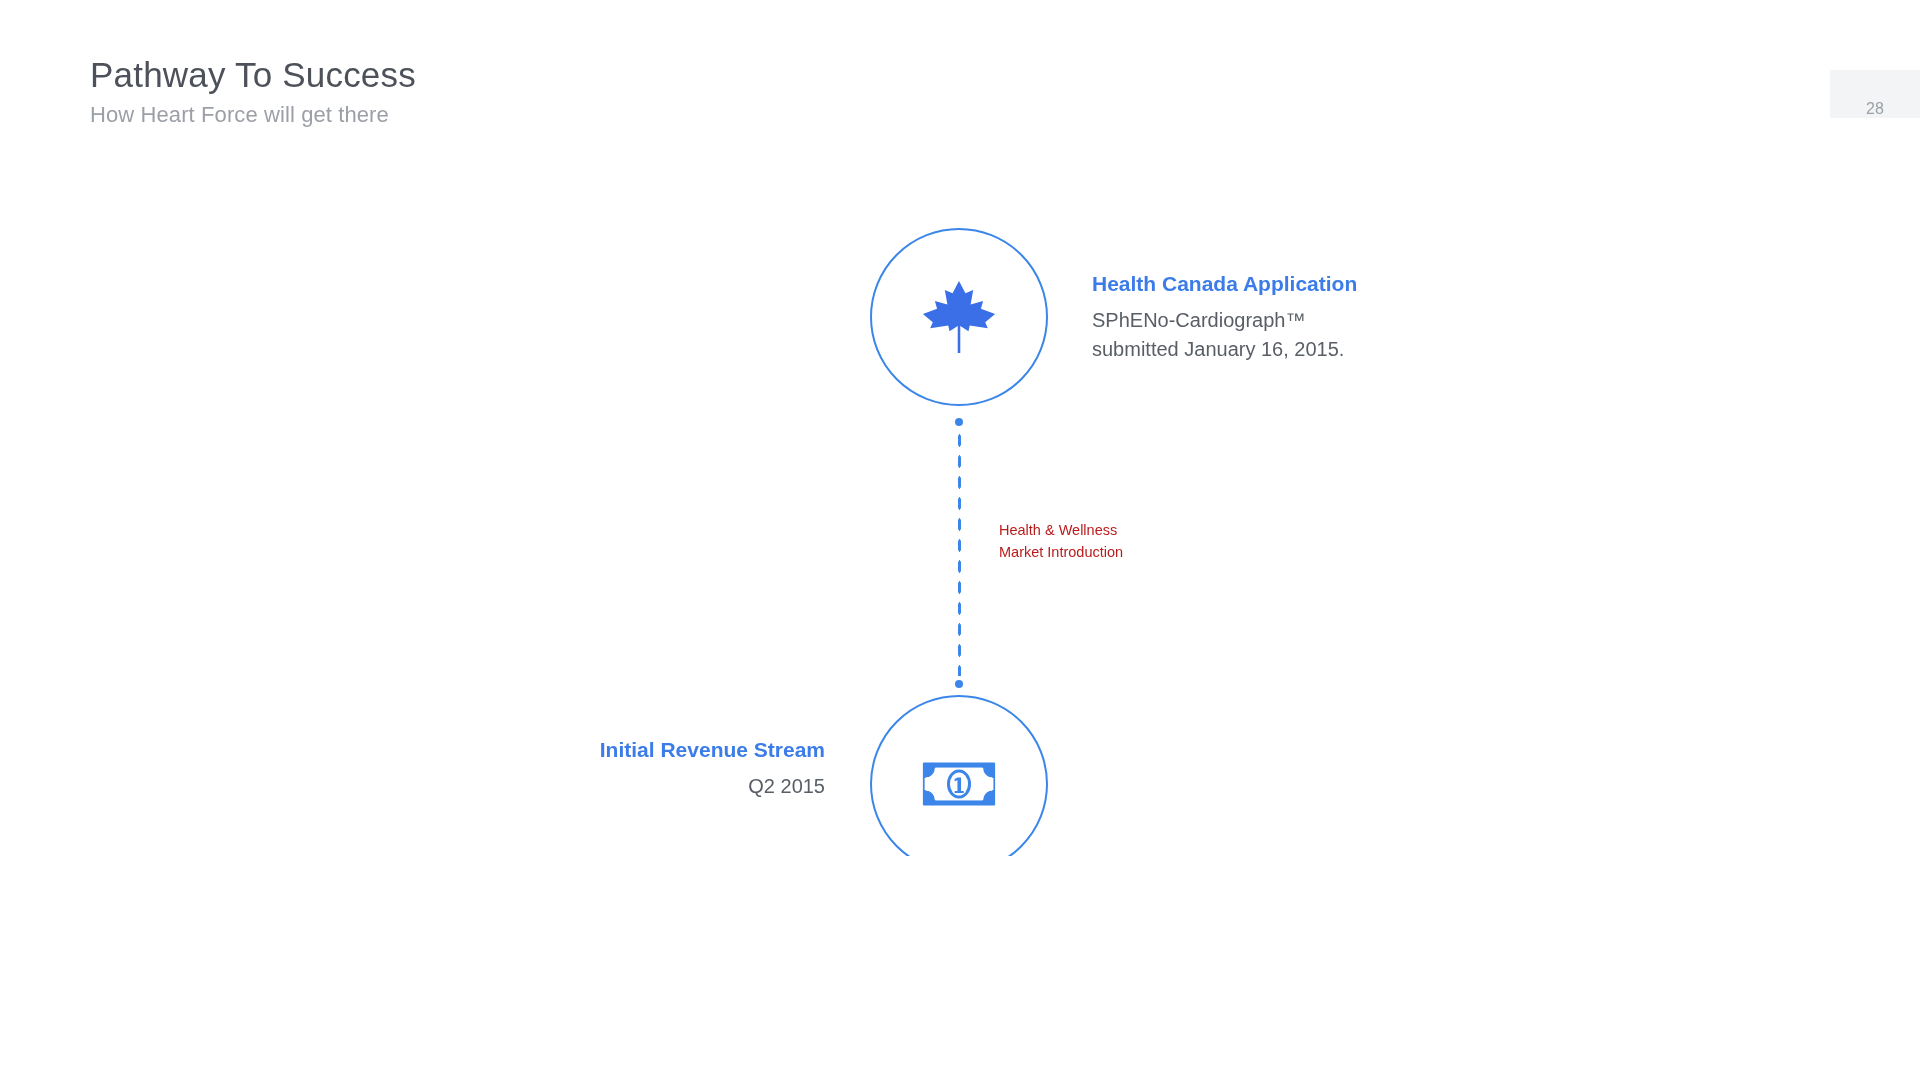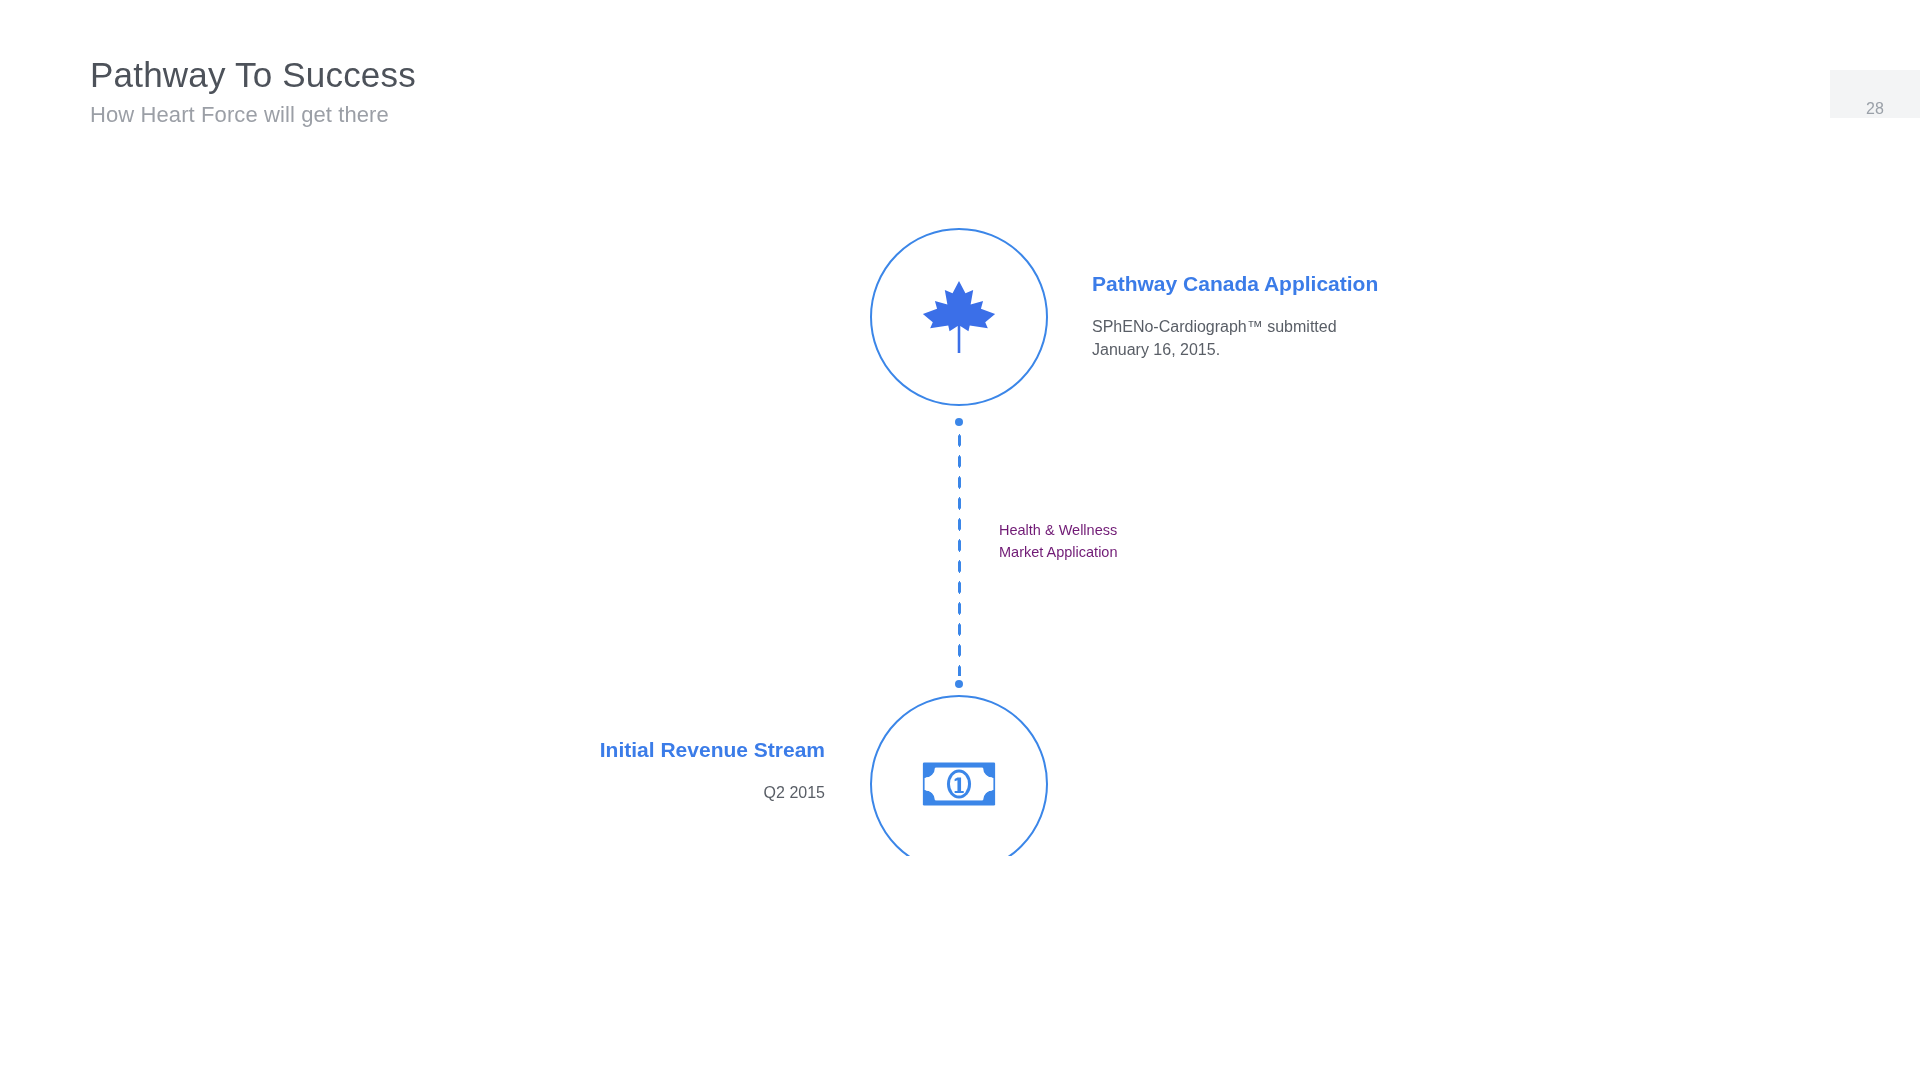--- a/index.html
+++ b/index.html
@@ -130,37 +130,37 @@
 
   .label-title {
     font-size: 21px;
     font-weight: 700;
     color: #3b7ce8;
     line-height: 1.25;
     white-space: nowrap;
   }
 
   .label-desc {
-    margin-top: 18px;
-    font-size: 16px;
+    margin-top: 9px;
+    font-size: 20px;
     font-weight: 400;
     color: #595e66;
     line-height: 1.45;
   }
 
   .label-1 { left: 1092px; top: 271px; width: 290px; }
   .label-2 { left: 520px;  top: 737px; width: 305px; }
 
   
   .connector-caption {
     position: absolute;
     left: 999px;
     top: 520px;
     font-size: 14.5px;
-    color: #701a75;
+    color: #b91c1c;
     line-height: 1.5;
     white-space: nowrap;
   }
 
   
   .brand-logo {
     position: absolute;
     left: 1738px;
     top: 918px;
     width: 104px;
@@ -189,33 +189,33 @@
         <svg viewBox="0 0 100 100" xmlns="http://www.w3.org/2000/svg" aria-hidden="true">
           <path fill="#3b6fe8" d="M50 8 L57.5 22.5 L66.5 18.5 L63.5 35.5 L78 31.5 L75.5 40.5 L92 46.5
                    L80.5 56 L83.5 63 L62.5 60 L61 66.5 L51.5 60.5 L51.5 92 L48.5 92
                    L48.5 60.5 L39 66.5 L37.5 60 L16.5 63 L19.5 56 L8 46.5 L24.5 40.5
                    L22 31.5 L36.5 35.5 L33.5 18.5 L42.5 22.5 Z"></path>
         </svg>
       </span>
     </div>
 
     <div class="node-label right label-1">
-      <div class="label-title">Pathway Canada Application</div>
+      <div class="label-title">Health Canada Application</div>
       <div class="label-desc">SPhENo-Cardiograph™ submitted January 16, 2015.</div>
     </div>
 
     <div class="connector connector-1">
       <span class="cap top"></span>
       <span class="dots"></span>
       <span class="cap bottom"></span>
     </div>
 
     <div class="connector-caption">
       <div>Health &amp; Wellness</div>
-      <div>Market Application</div>
+      <div>Market Introduction</div>
     </div>
 
     <div class="node-circle node-2">
       <span class="node-icon">
         <svg viewBox="0 0 100 100" xmlns="http://www.w3.org/2000/svg" aria-hidden="true">
           <rect x="8" y="25" width="84" height="50" rx="1.5" fill="#3b86e8"></rect>
           <path fill="#ffffff" d="M22 31 H78 A12 12 0 0 0 90 43 V57 A12 12 0 0 0 78 69 H22
                    A12 12 0 0 0 10 57 V43 A12 12 0 0 0 22 31 Z" transform="translate(0,0) scale(1)"></path>
           <path fill="#ffffff" d="M23 31 H77 A11.5 11.5 0 0 0 88.5 42.5 V57.5 A11.5 11.5 0 0 0 77 69
                    H23 A11.5 11.5 0 0 0 11.5 57.5 V42.5 A11.5 11.5 0 0 0 23 31 Z"></path>

